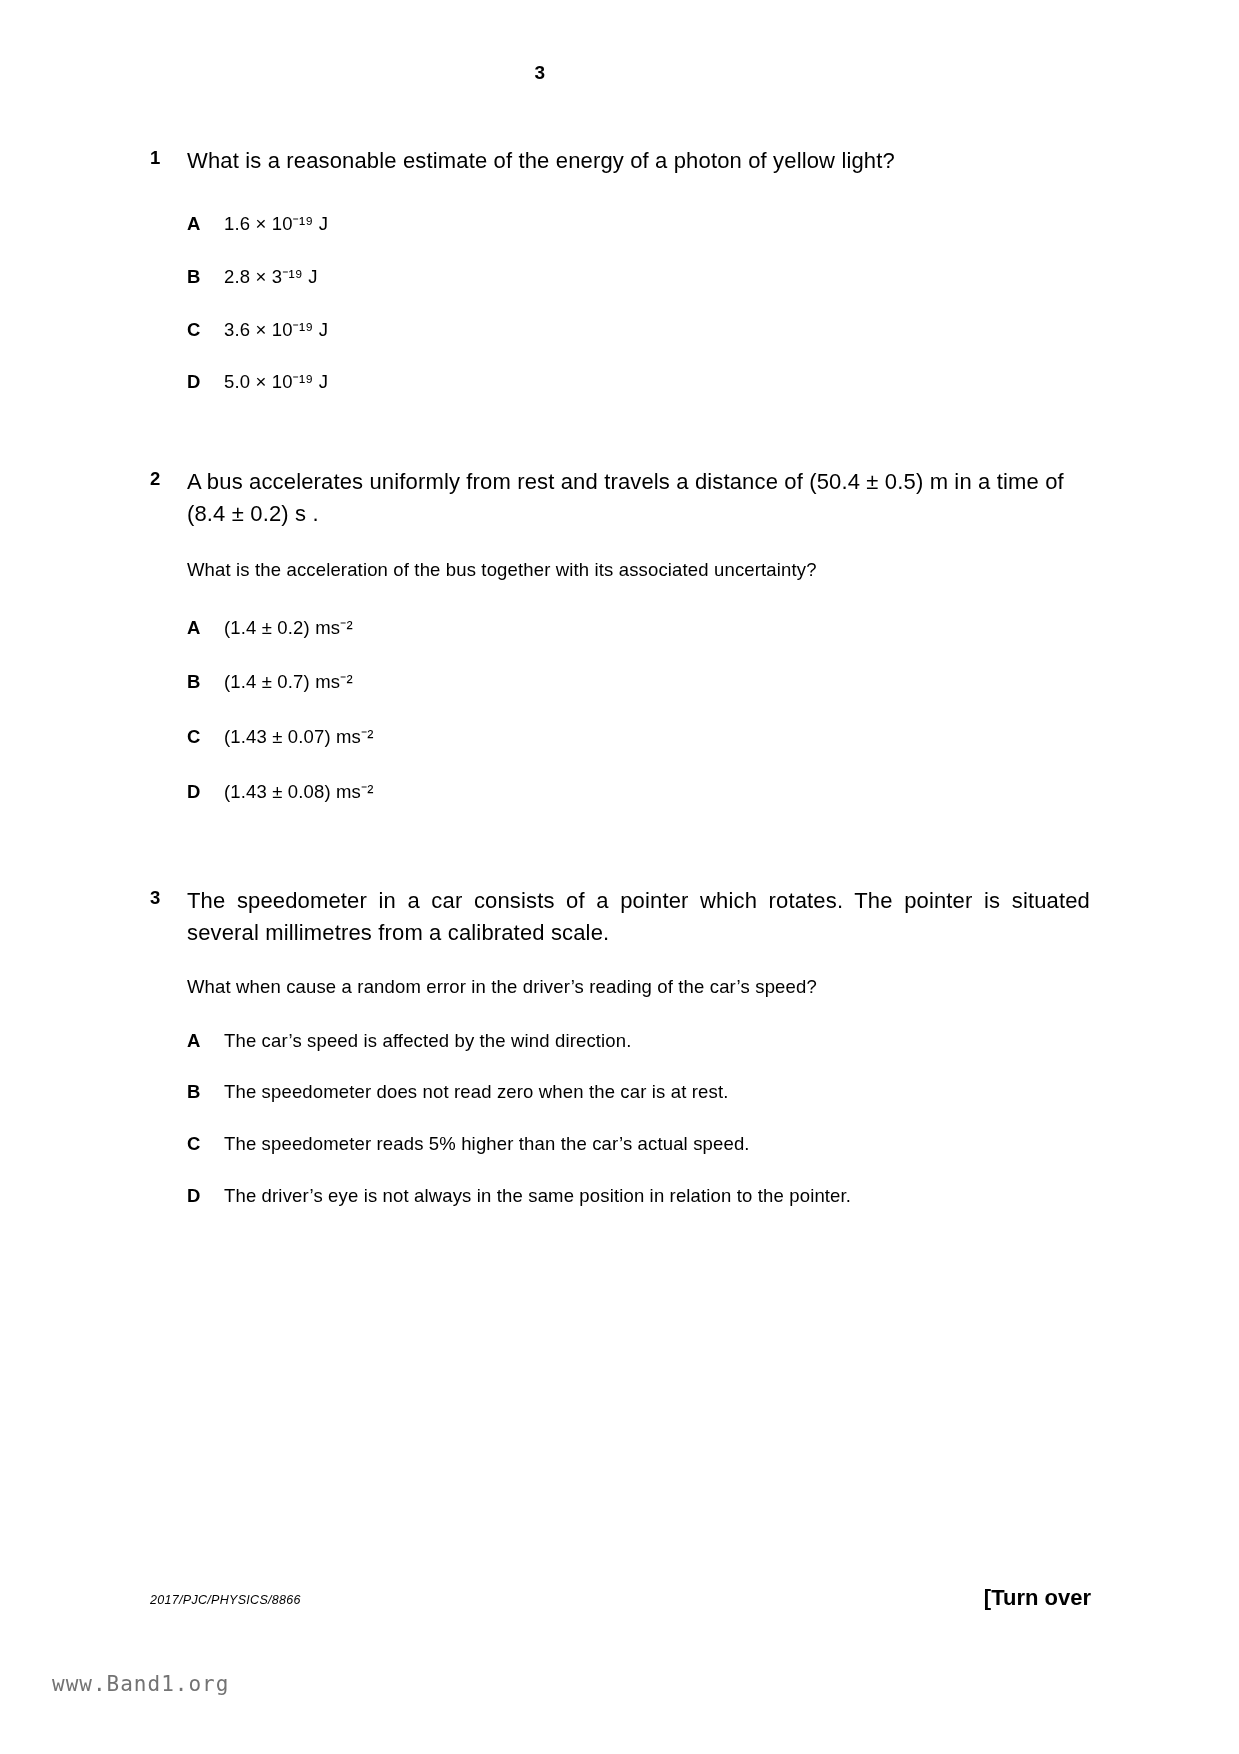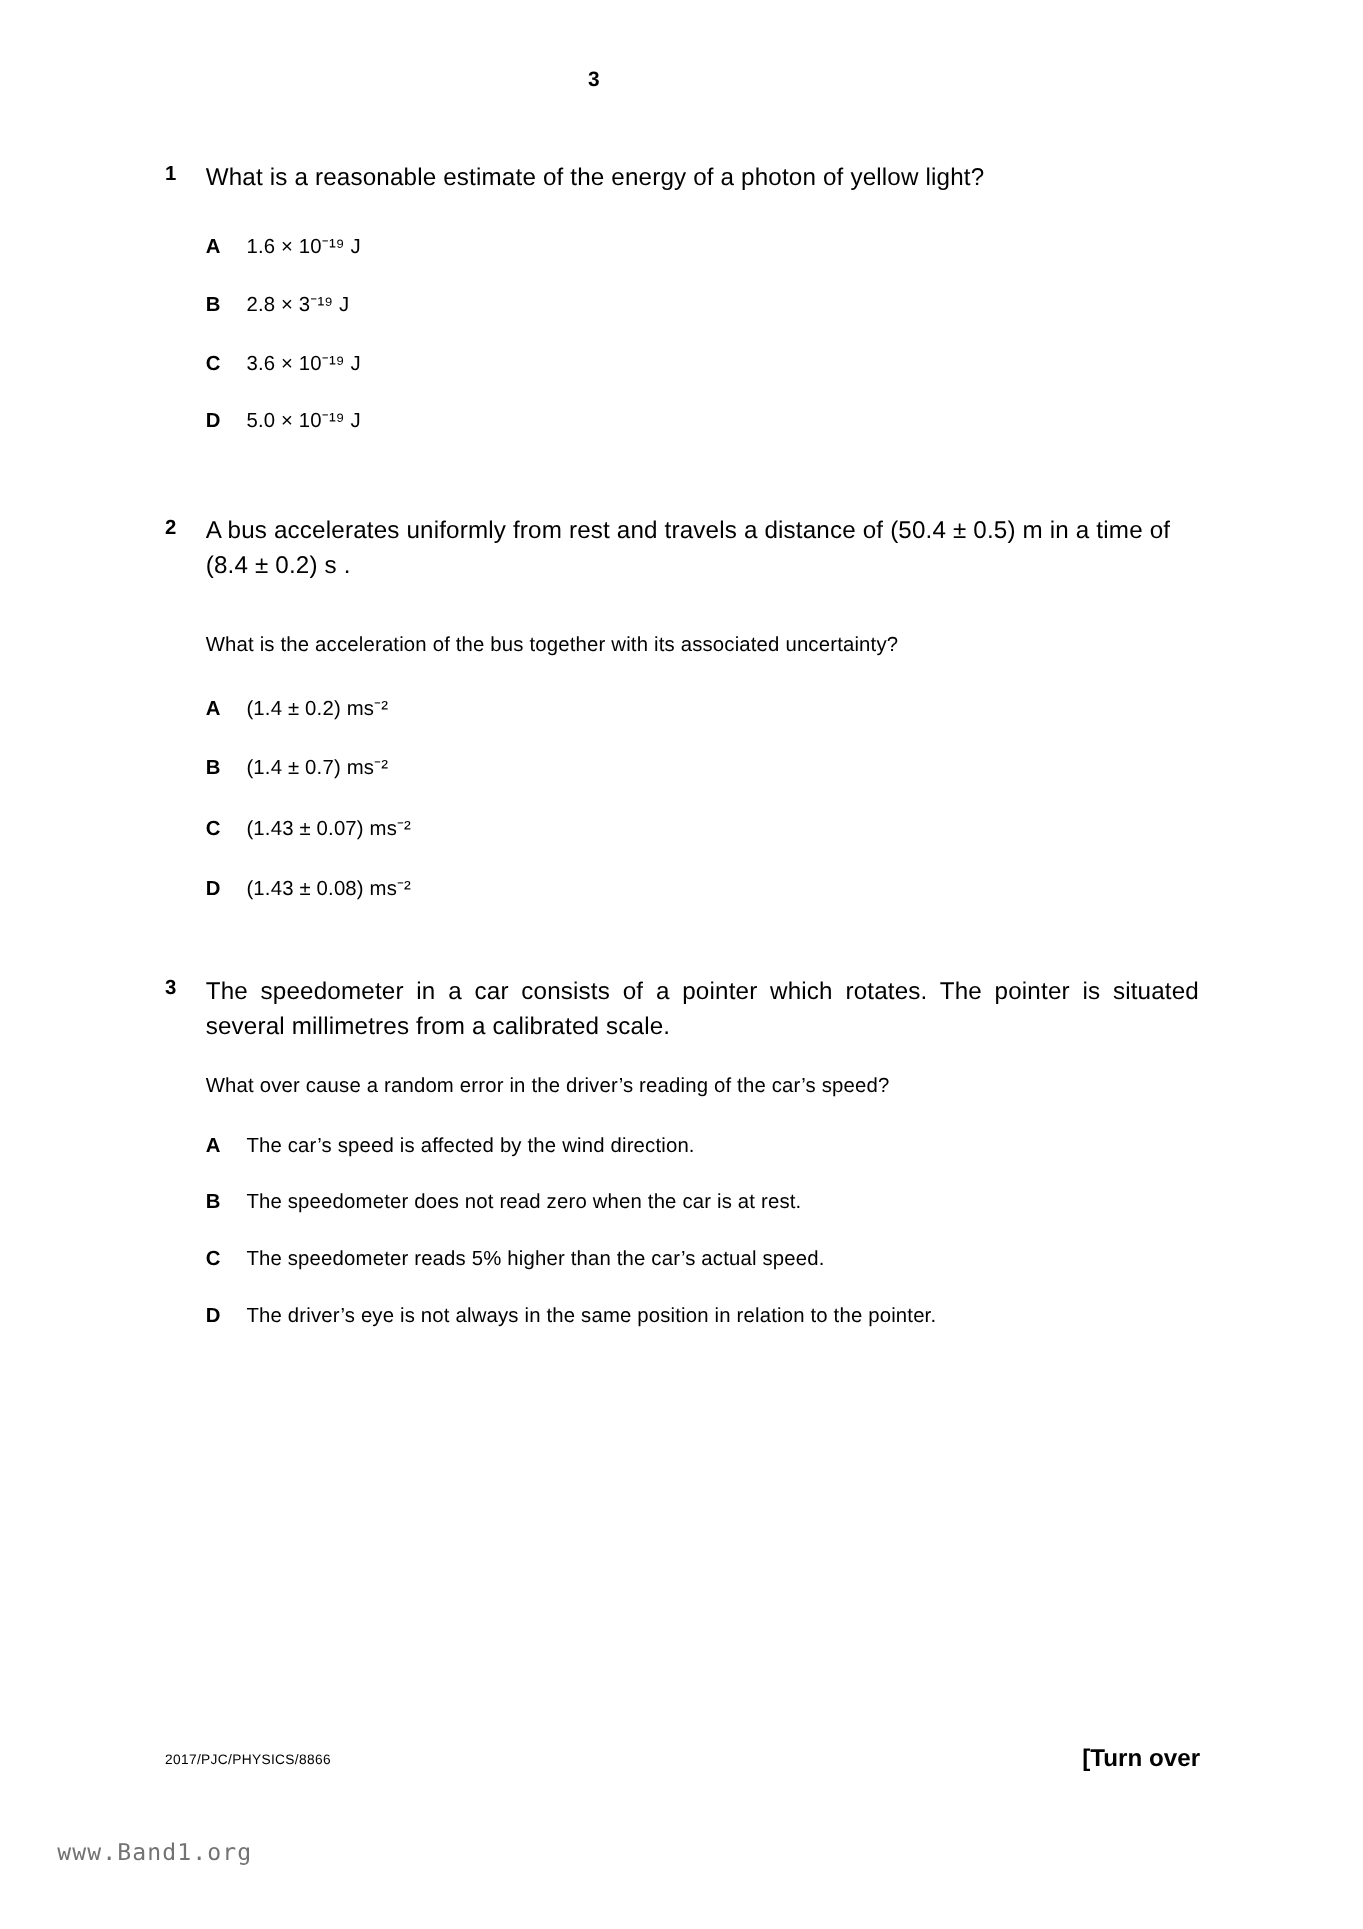--- a/index.html
+++ b/index.html
@@ -80,20 +80,21 @@
     letter-spacing: 0.15px;
   }
 
   .footer-code {
     position: absolute;
     left: 150px;
     top: 1593px;
     font-size: 12.5px;
     letter-spacing: 0.3px;
     font-family: "Liberation Sans", sans-serif;
+    font-style: italic;
   }
   .turn-over {
     position: absolute;
     right: 148px;
     top: 1585px;
     font-size: 22px;
     font-weight: bold;
   }
   .watermark {
     position: absolute;
@@ -135,21 +136,21 @@
       <div class="opt-text">5.0 × 10⁻¹⁹ J</div>
     </div>
   </div>
 
   <div class="q-block" style="top: 466px;">
     <div class="q-head">
       <div class="q-num">2</div>
       <div class="q-text">A bus accelerates uniformly from rest and travels a distance of (50.4 ± 0.5) m in a time of (8.4 ± 0.2) s .</div>
     </div>
 
-    <div class="q-sub" style="margin-top: 43px;">What is the acceleration of the bus together with its associated uncertainty?</div>
+    <div class="q-sub" style="margin-top: 27px;">What is the acceleration of the bus together with its associated uncertainty?</div>
 
     <div class="opt" style="margin-top: 31px;">
       <div class="opt-letter">A</div>
       <div class="opt-text">(1.4 ± 0.2) ms⁻²</div>
     </div>
     <div class="opt" style="margin-top: 28px;">
       <div class="opt-letter">B</div>
       <div class="opt-text">(1.4 ± 0.7) ms⁻²</div>
     </div>
     <div class="opt" style="margin-top: 28px;">
@@ -161,21 +162,21 @@
       <div class="opt-text">(1.43 ± 0.08) ms⁻²</div>
     </div>
   </div>
 
   <div class="q-block" style="top: 885px;">
     <div class="q-head">
       <div class="q-num">3</div>
       <div class="q-text justify">The speedometer in a car consists of a pointer which rotates. The pointer is situated several millimetres from a calibrated scale.</div>
     </div>
 
-    <div class="q-sub" style="margin-top: 25px;">What over cause a random error in the driver’s reading of the car’s speed?</div>
+    <div class="q-sub" style="margin-top: 25px;">What when cause a random error in the driver’s reading of the car’s speed?</div>
 
     <div class="opt" style="margin-top: 27px;">
       <div class="opt-letter">A</div>
       <div class="opt-text">The car’s speed is affected by the wind direction.</div>
     </div>
     <div class="opt" style="margin-top: 25px;">
       <div class="opt-letter">B</div>
       <div class="opt-text">The speedometer does not read zero when the car is at rest.</div>
     </div>
     <div class="opt" style="margin-top: 25px;">

